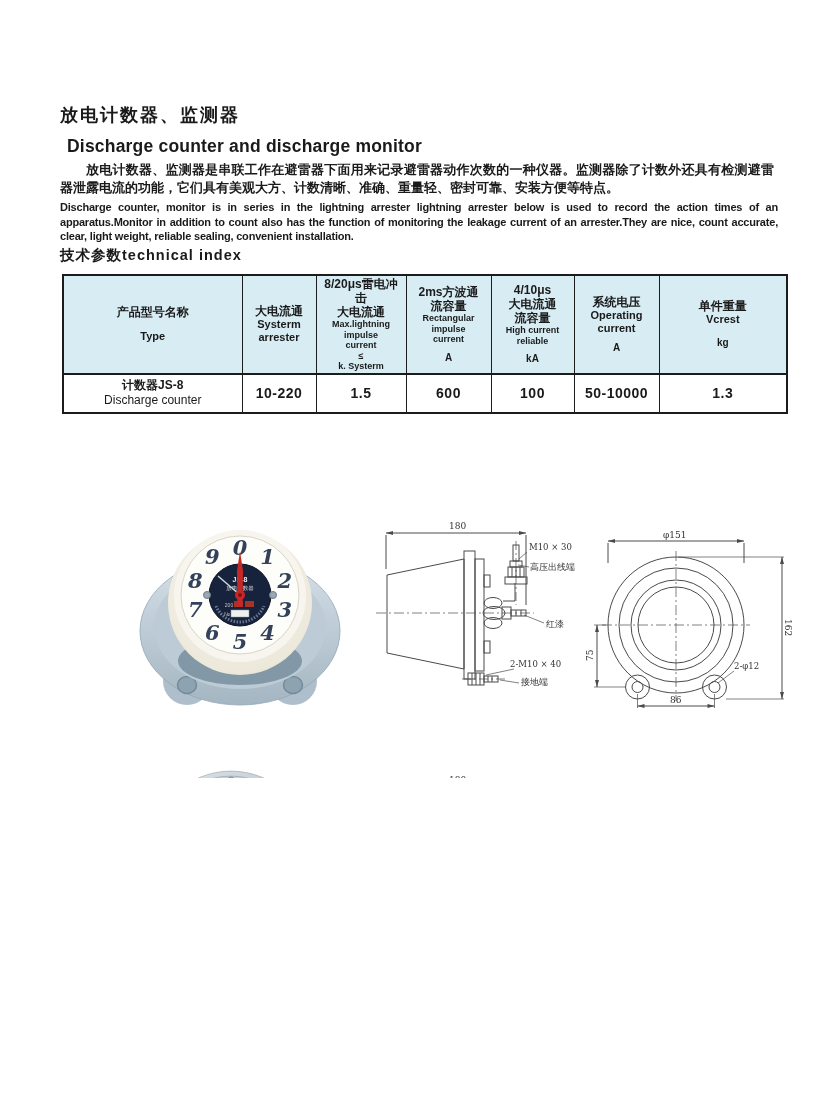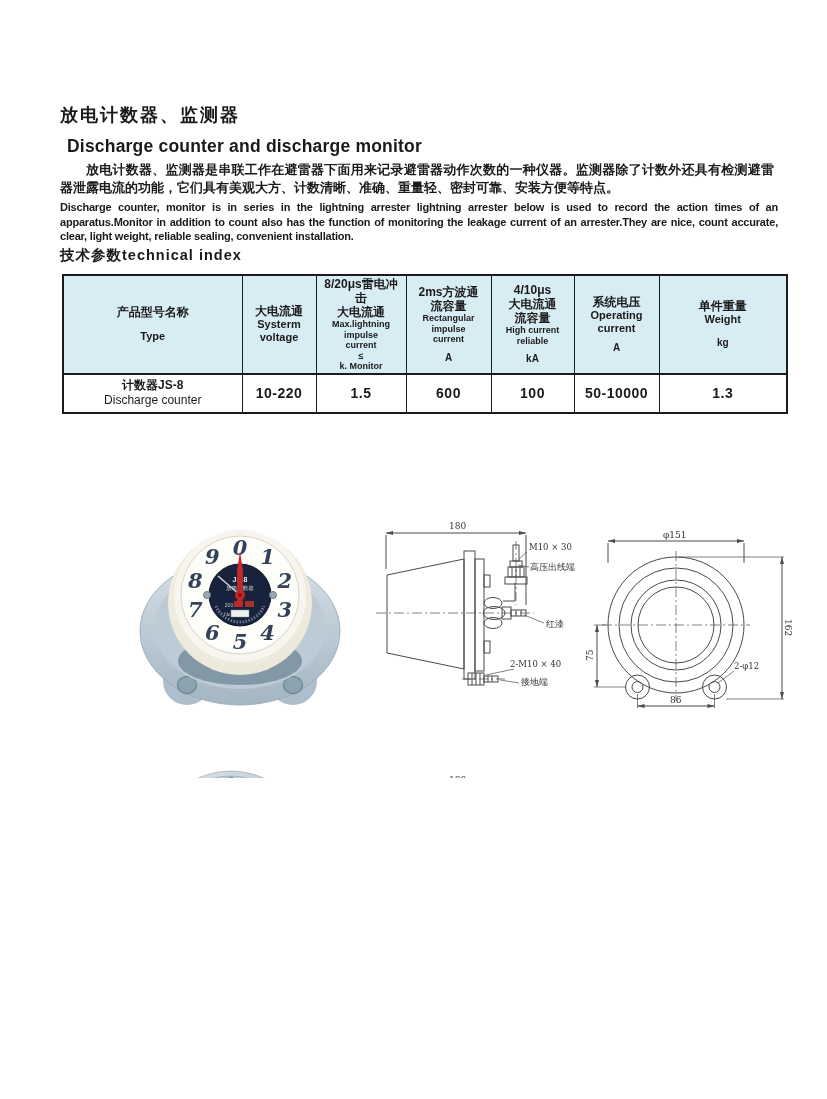--- a/index.html
+++ b/index.html
@@ -60,29 +60,29 @@
     </colgroup>
     <thead>
       <tr>
         <th>
           <div class="hz">产品型号名称</div>
           <div class="he mt">Type</div>
         </th>
         <th>
           <div class="hz">大电流通</div>
           <div class="he">Systerm</div>
-          <div class="he">voltage</div>
+          <div class="he">arrester</div>
         </th>
         <th>
           <div class="hz">8/20μs雷电冲击</div>
           <div class="hz">大电流通</div>
           <div class="hs">Max.lightning impulse</div>
           <div class="hs">current</div>
           <div class="hs">≤</div>
-          <div class="hs">k. Monitor</div>
+          <div class="hs">k. Systerm</div>
         </th>
         <th>
           <div class="hz">2ms方波通</div>
           <div class="hz">流容量</div>
           <div class="hs">Rectangular impulse</div>
           <div class="hs">current</div>
           <div class="hu">A</div>
         </th>
         <th>
           <div class="hz">4/10μs</div>
@@ -93,21 +93,21 @@
           <div class="hu">kA</div>
         </th>
         <th>
           <div class="hz">系统电压</div>
           <div class="he">Operating</div>
           <div class="he">current</div>
           <div class="hu">A</div>
         </th>
         <th>
           <div class="hz">单件重量</div>
-          <div class="he">Weight</div>
+          <div class="he">Vcrest</div>
           <div class="hu mt">kg</div>
         </th>
       </tr>
     </thead>
     <tbody>
       <tr>
         <td>
           <div class="nz">计数器JS-8</div>
           <div class="ne">Discharge counter</div>
         </td>

